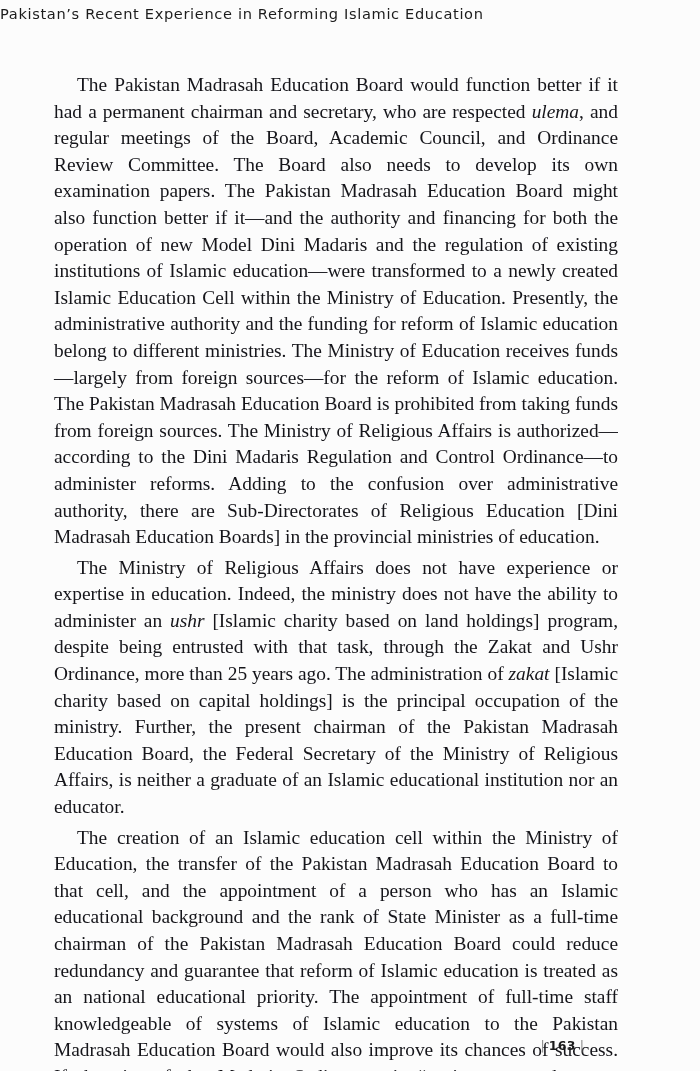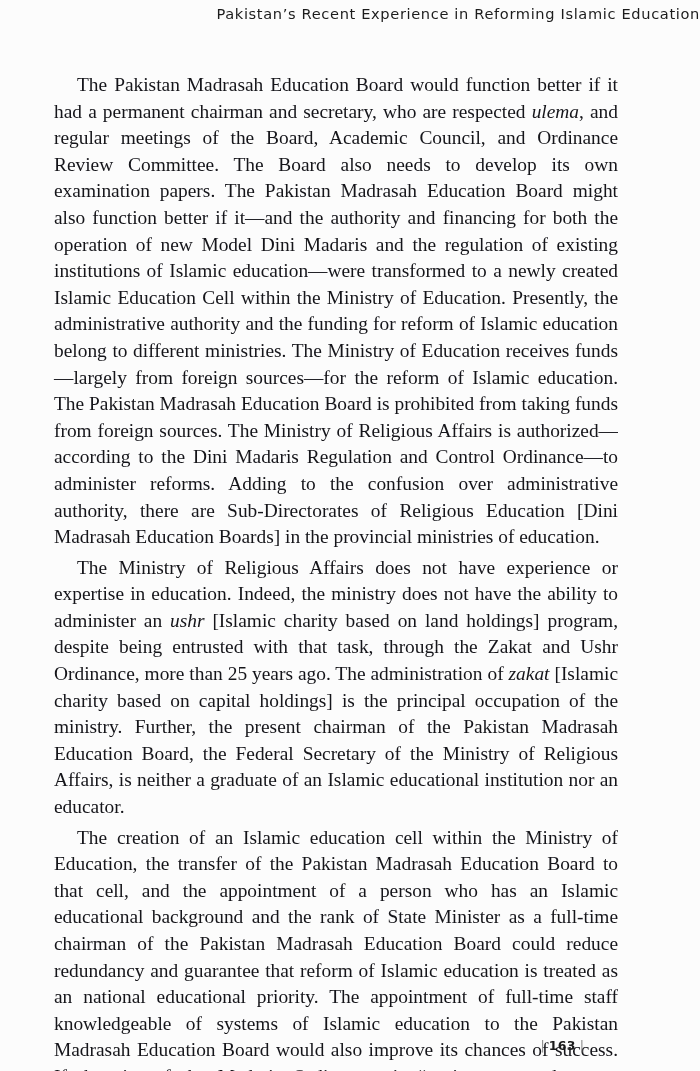--- a/index.html
+++ b/index.html
@@ -23,21 +23,21 @@
     box-sizing: border-box;
     overflow: hidden;
   }
 
   
   .running-head {
     position: absolute;
     top: 5px;
     left: 0;
     width: 700px;
-    text-align: right;
+    text-align: left;
     font-family: "DejaVu Sans", sans-serif;
     font-size: 14.6px;
     letter-spacing: 0.65px;
     color: #1c1c1c;
     font-weight: 400;
     white-space: nowrap;
   }
 
   
   .textblock {

